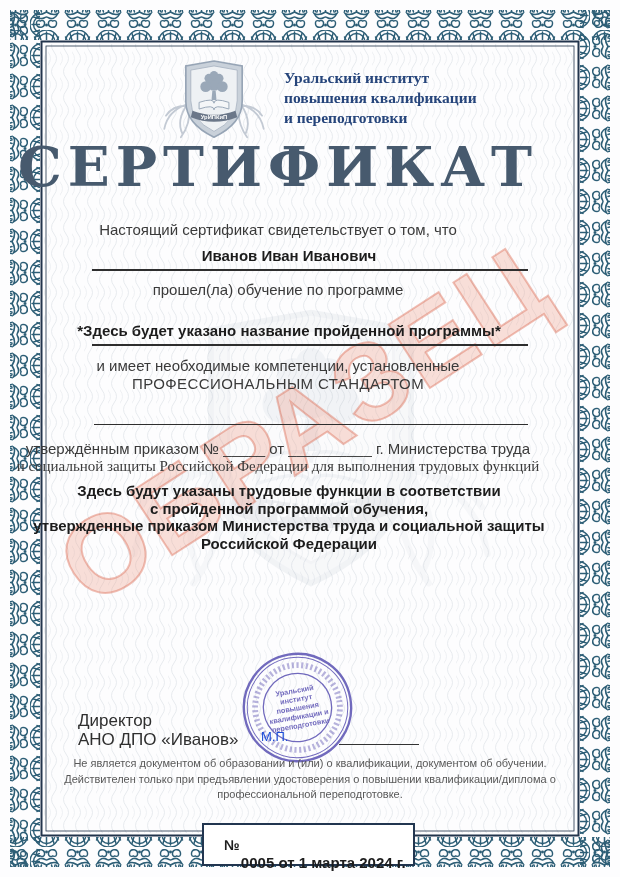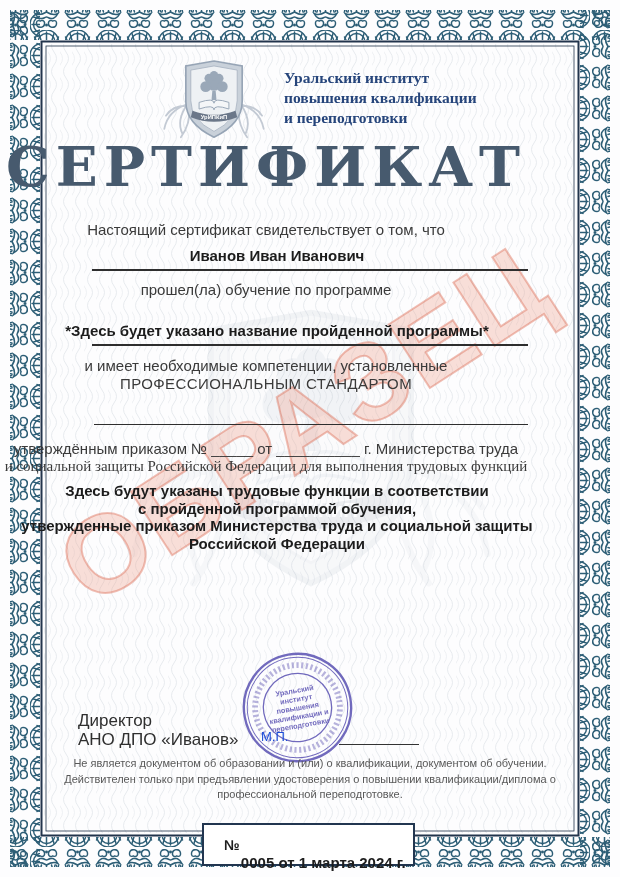--- a/index.html
+++ b/index.html
@@ -9,21 +9,21 @@
     background:#fdfdfe;
     overflow:hidden;
     font-family:"Liberation Sans", sans-serif;
     color:#383838;
   }
   .abs{position:absolute;}
   .deco{left:0;top:0;z-index:0;}
   .wm{left:0;top:0;z-index:1;pointer-events:none;}
   .shield-wm{left:105px;top:295px;width:412px;height:309px;opacity:0.11;z-index:1;}
   .content-layer{z-index:2;}
-  .center{left:4px;width:524px;text-align:center;}
+  .center{left:16px;width:524px;text-align:center;}
   .logo{left:156px;top:56px;width:116px;height:87px;}
   .institute{
     left:284px;top:68px;width:220px;
     font-family:"Liberation Serif", serif;
     font-size:15.5px;line-height:20px;font-weight:600;
     color:#26457b;
   }
   .title{
     top:134px;
     font-family:"DejaVu Serif", serif;

